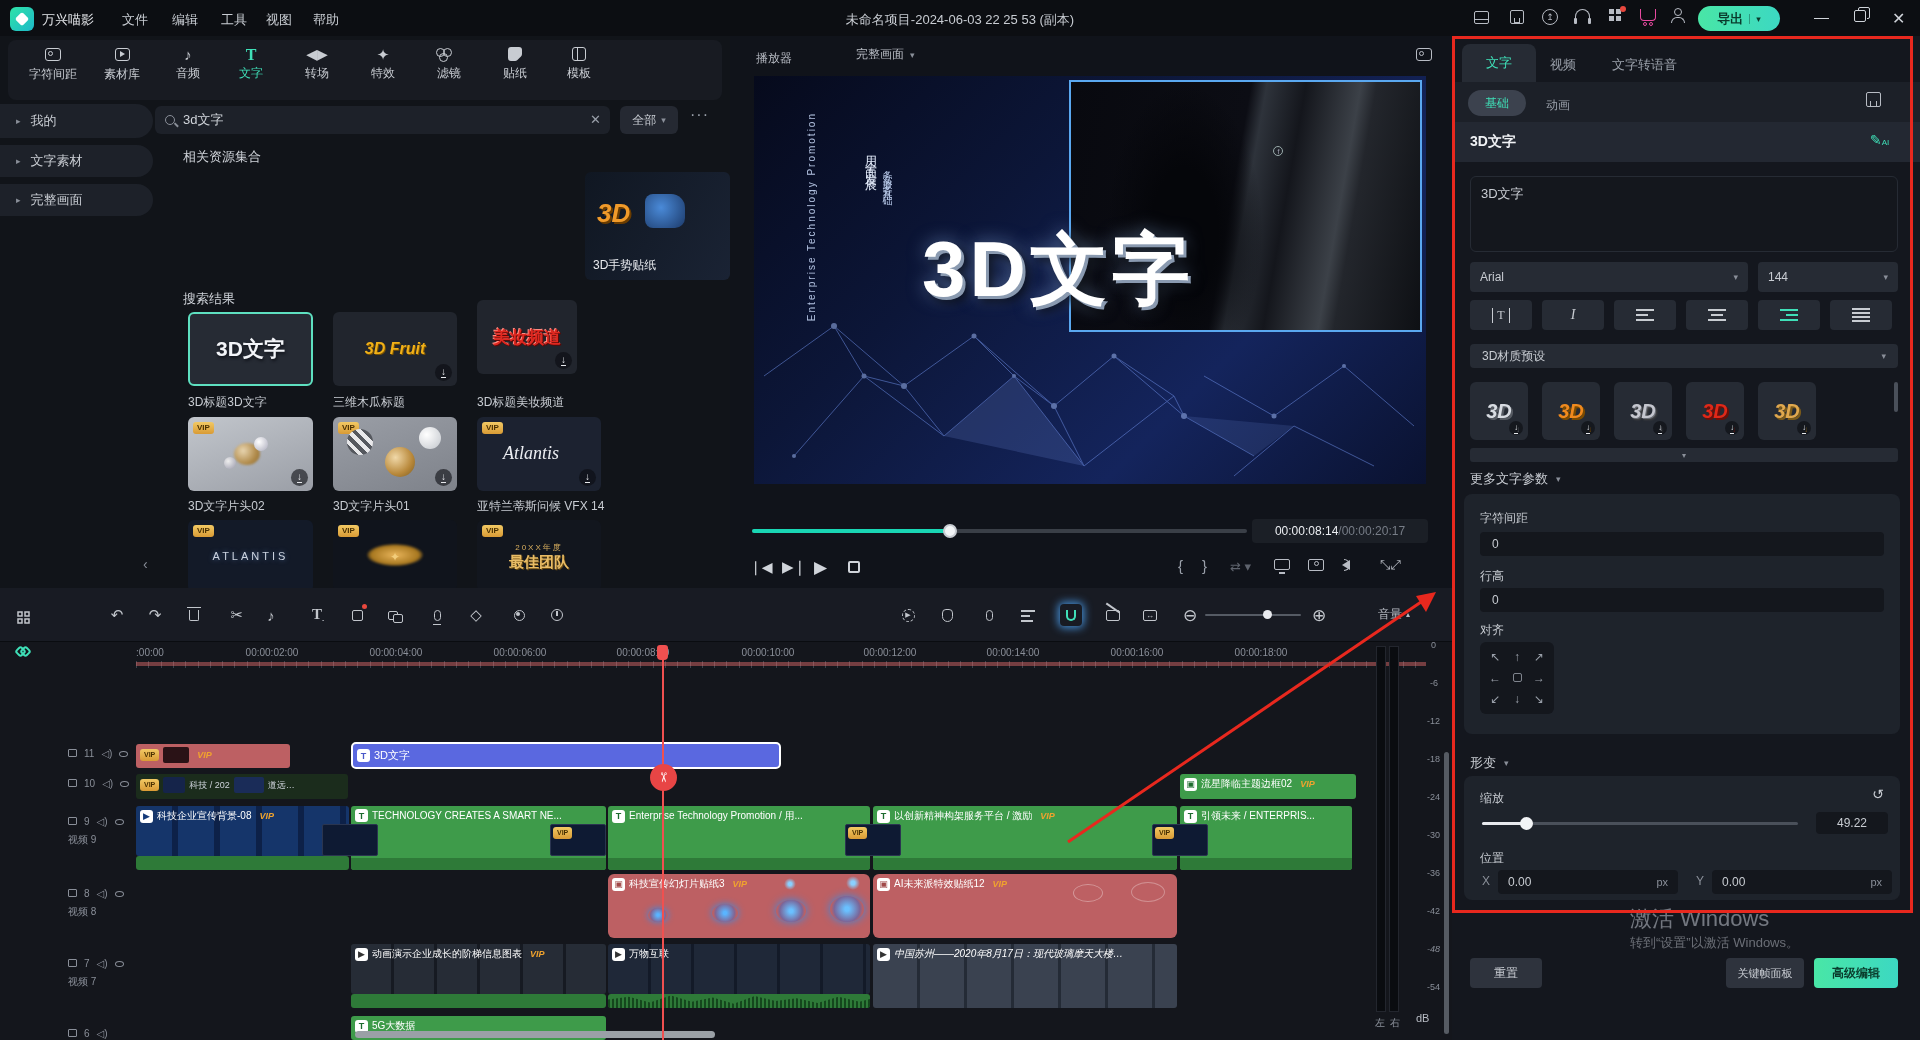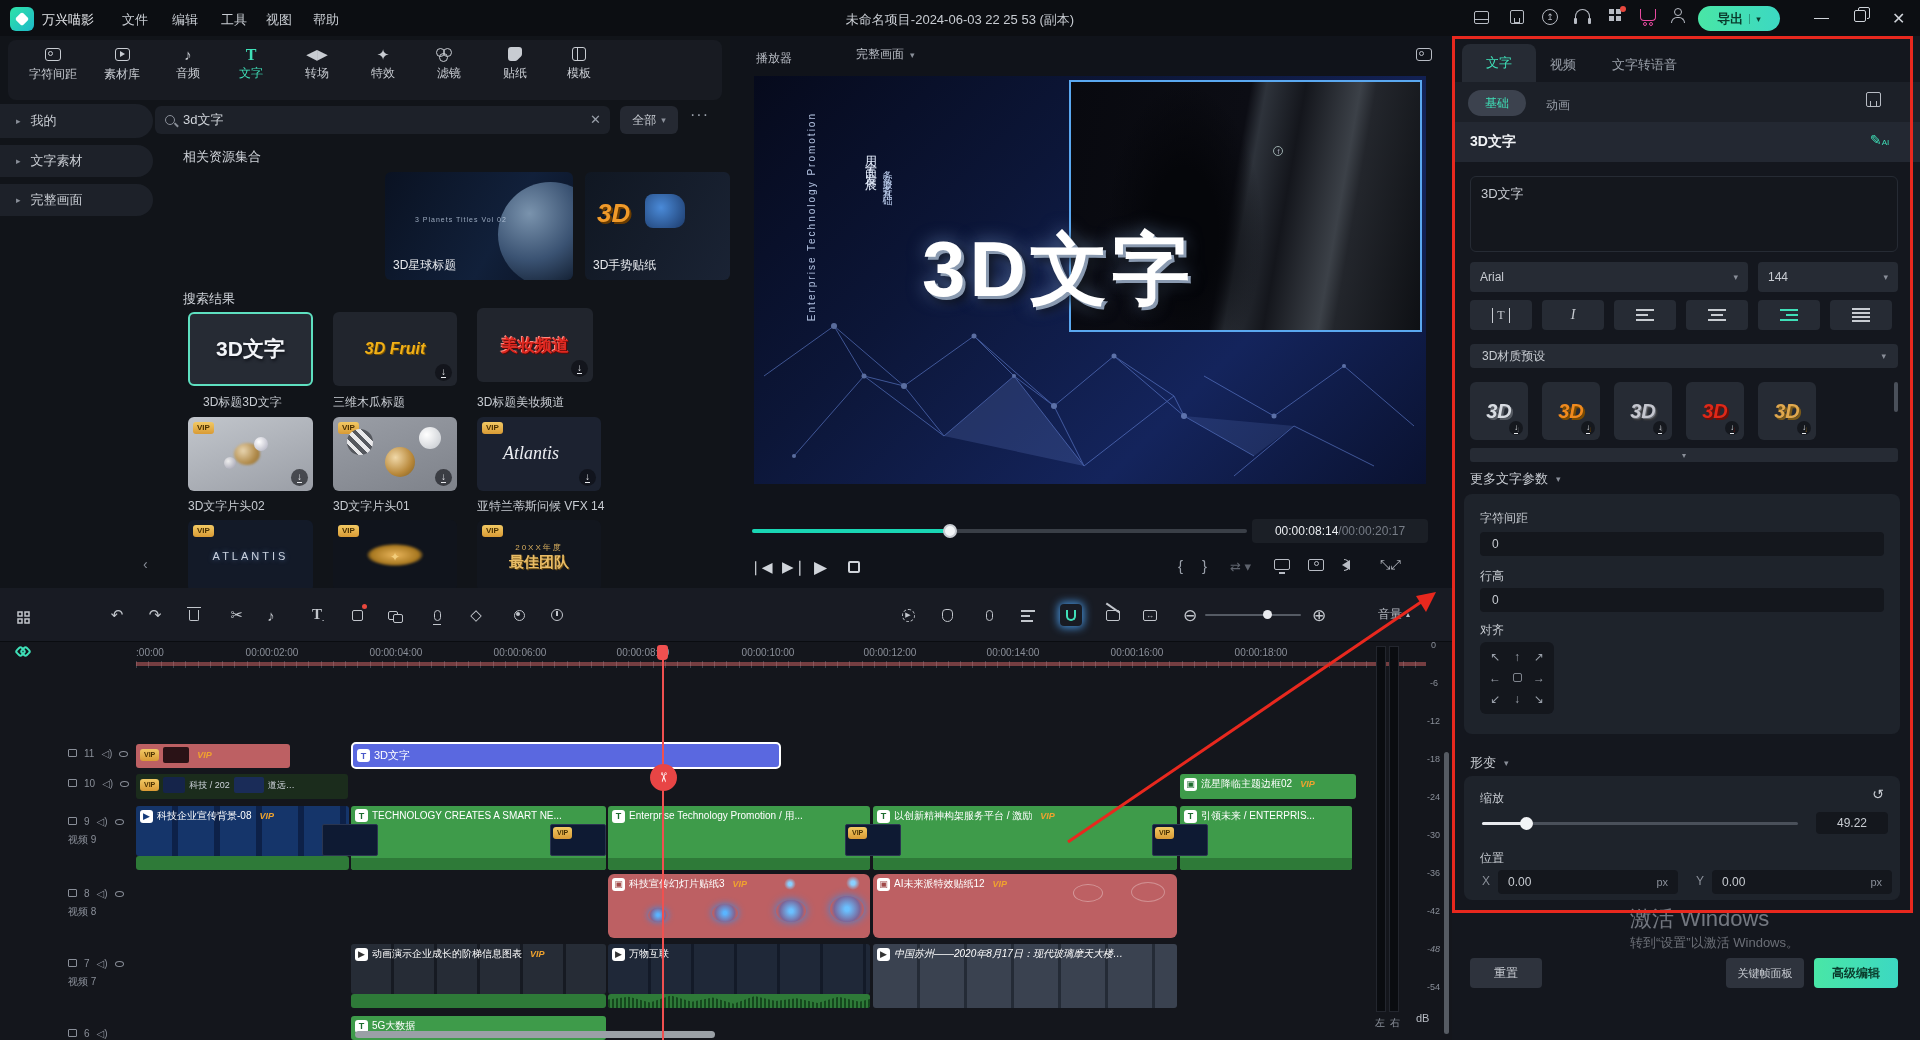--- a/index.html
+++ b/index.html
@@ -165,49 +165,44 @@
       <span class="caret">▸</span>
         <span class="tx" style="font-size:13px;">文字素材</span>
     </div>
     <div class="abs f" style="left:0;top:148px;width:153px;height:32px;background:#1d2129;border-radius:0 16px 16px 0;padding-left:16px;gap:10px;">
       <span class="caret">▸</span>
         <span class="tx" style="font-size:13px;">完整画面</span>
     </div>
     <div class="abs tx" style="left:143px;top:520px;font-size:14px;color:#8a8f99;">‹</div>
 
     <div class="abs tx" style="left:183px;top:112px;font-size:13px;color:#d0d4da;">相关资源集合</div>
-    <div class="card" style="left:385px;top:136px;width:188px;height:108px;background:linear-gradient(120deg,#0a1222 0%,#11203a 60%,#0a1222 100%);">
-      <div style="position:absolute;right:-30px;top:10px;width:105px;height:105px;border-radius:50%;background:radial-gradient(circle at 30% 30%,#7a93ad 0%,#3a5272 45%,#101c2e 80%);"></div>
-      <div style="position:absolute;left:30px;top:44px;font-size:7px;color:rgba(200,215,235,.75);letter-spacing:1px;">3 Planets Titles Vol 02</div>
-      <div class="cardlabel">3D星球标题</div>
-    </div>
     <div class="card" style="left:585px;top:136px;width:145px;height:108px;background:linear-gradient(120deg,#101722,#1a2334);">
       <div style="position:absolute;left:12px;top:26px;font-size:26px;font-weight:900;font-style:italic;color:#f09a2a;text-shadow:2px 2px 0 #6a3c00;">3D</div>
       <div style="position:absolute;left:60px;top:22px;width:40px;height:34px;background:radial-gradient(circle at 40% 40%,#4a8ad8,#1c3a6a);border-radius:8px 14px 10px 8px;"></div>
       <div class="cardlabel">3D手势贴纸</div>
     </div>
 
     <div class="abs tx" style="left:183px;top:254px;font-size:13px;color:#d0d4da;">搜索结果</div>
 
     <div class="card fc" style="left:188px;top:276px;width:125px;height:74px;border:2px solid #5ee0c0;background:#262b34;">
       <span style="font-size:21px;font-weight:bold;color:#f2f4f8;text-shadow:1px 2px 3px #10131a;">3D文字</span>
     </div>
     <div class="card fc" style="left:333px;top:276px;width:124px;height:74px;background:#21252d;">
       <span style="font-size:16px;font-weight:900;font-style:italic;color:#f0b018;text-shadow:1px 1px 0 #7a5200;">3D Fruit</span>
       <span class="dl">
           <i>↓</i>
         </span>
     </div>
-    <div class="card fc" style="left:477px;top:272px;width:116px;height:74px;background:#21252d;">
+    <div class="card fc" style="left:477px;top:264px;width:100px;height:74px;background:#21252d;">
       <span style="font-size:17px;font-weight:900;color:#e02820;text-shadow:1px 1px 0 #5a0a08, -1px -1px 0 #ff8a80;">美妆频道</span>
       <span class="dl">
           <i>↓</i>
         </span>
     </div>
-    <div class="abs tx" style="left:188px;top:358px;margin-left:15px;">3D标题3D文字</div>
+    <div class="abs tx" style="left:188px;top:358px;">3D标题3D文字</div>
     <div class="abs tx" style="left:333px;top:358px;">三维木瓜标题</div>
     <div class="abs tx" style="left:477px;top:358px;">3D标题美妆频道</div>
 
     <div class="card" style="left:188px;top:381px;width:125px;height:74px;background:linear-gradient(160deg,#c2c6cc,#9a9ea6);">
       <span class="chip-vip" style="position:absolute;left:5px;top:5px;">VIP</span>
       <i style="position:absolute;left:46px;top:26px;width:26px;height:22px;background:radial-gradient(circle at 35% 35%,#e8d5b0,#b08a4a 60%,#8a6a30);border-radius:50%;filter:blur(1px);"></i>
       <i style="position:absolute;left:66px;top:20px;width:14px;height:14px;background:radial-gradient(circle at 35% 35%,#fff,#aab);border-radius:50%;"></i>
       <i style="position:absolute;left:36px;top:40px;width:12px;height:12px;background:radial-gradient(circle at 35% 35%,#eee,#99a);border-radius:50%;"></i>
       <span class="dl">
           <i>↓</i>

